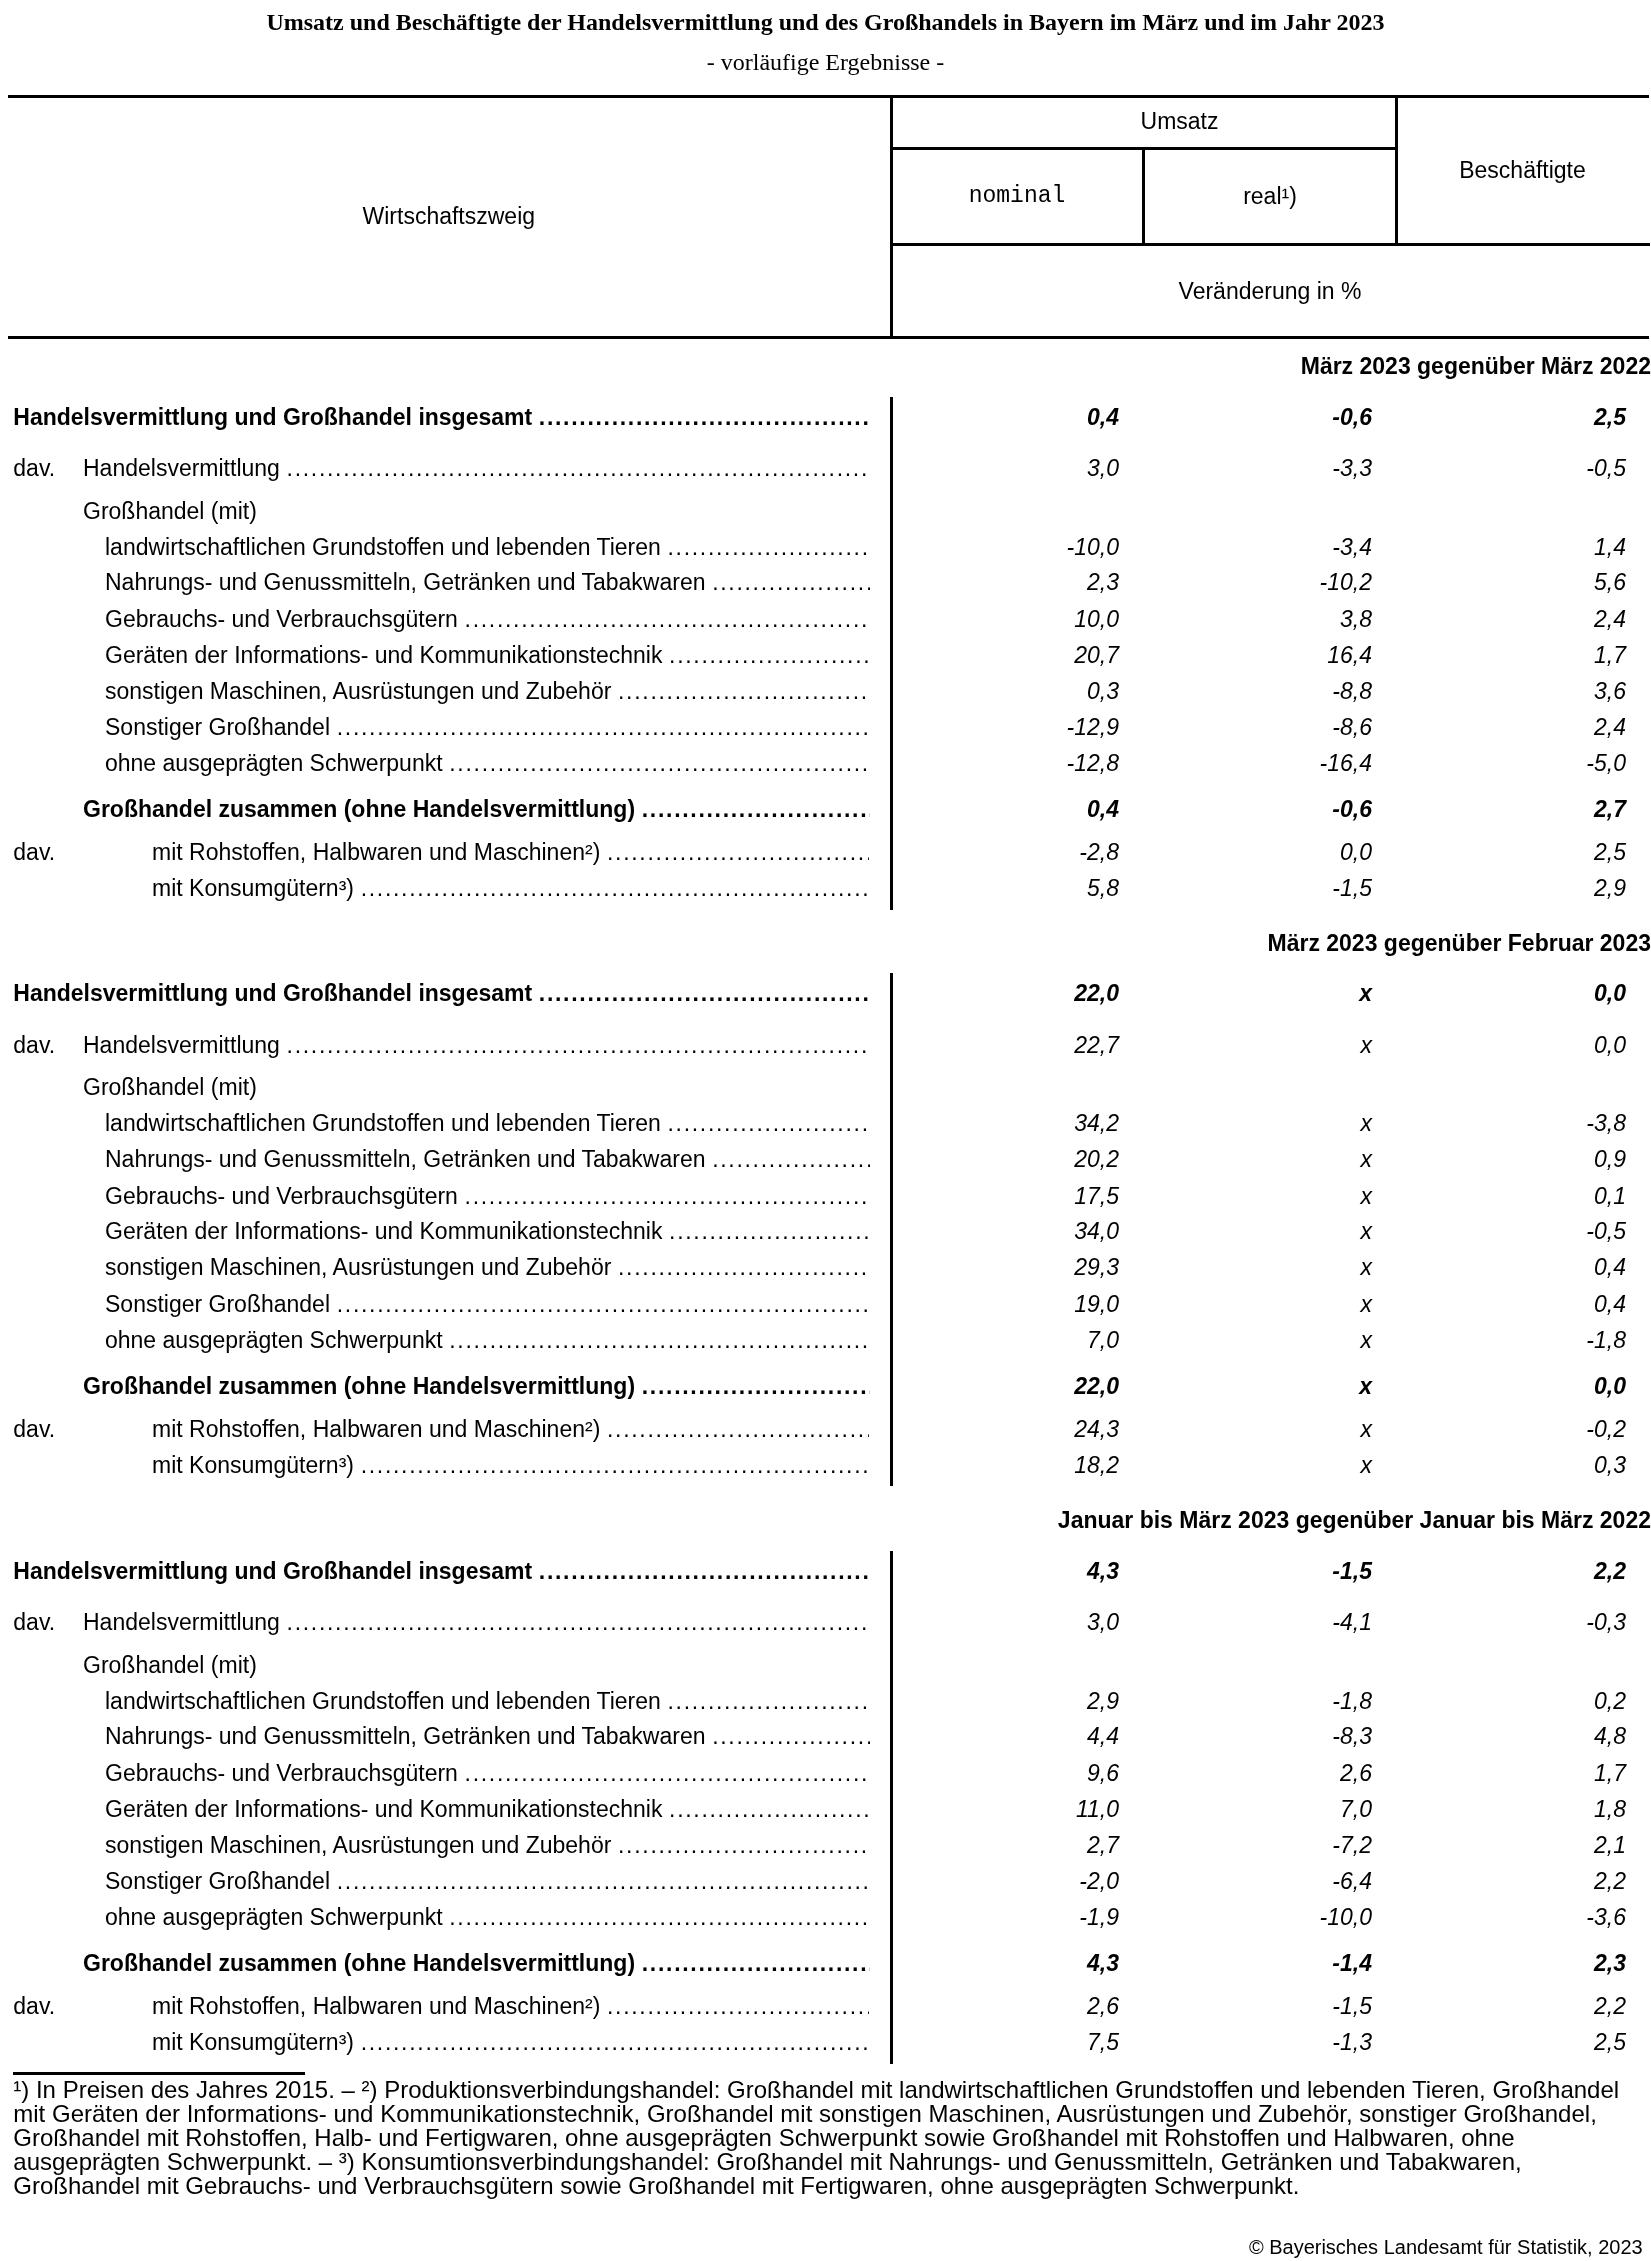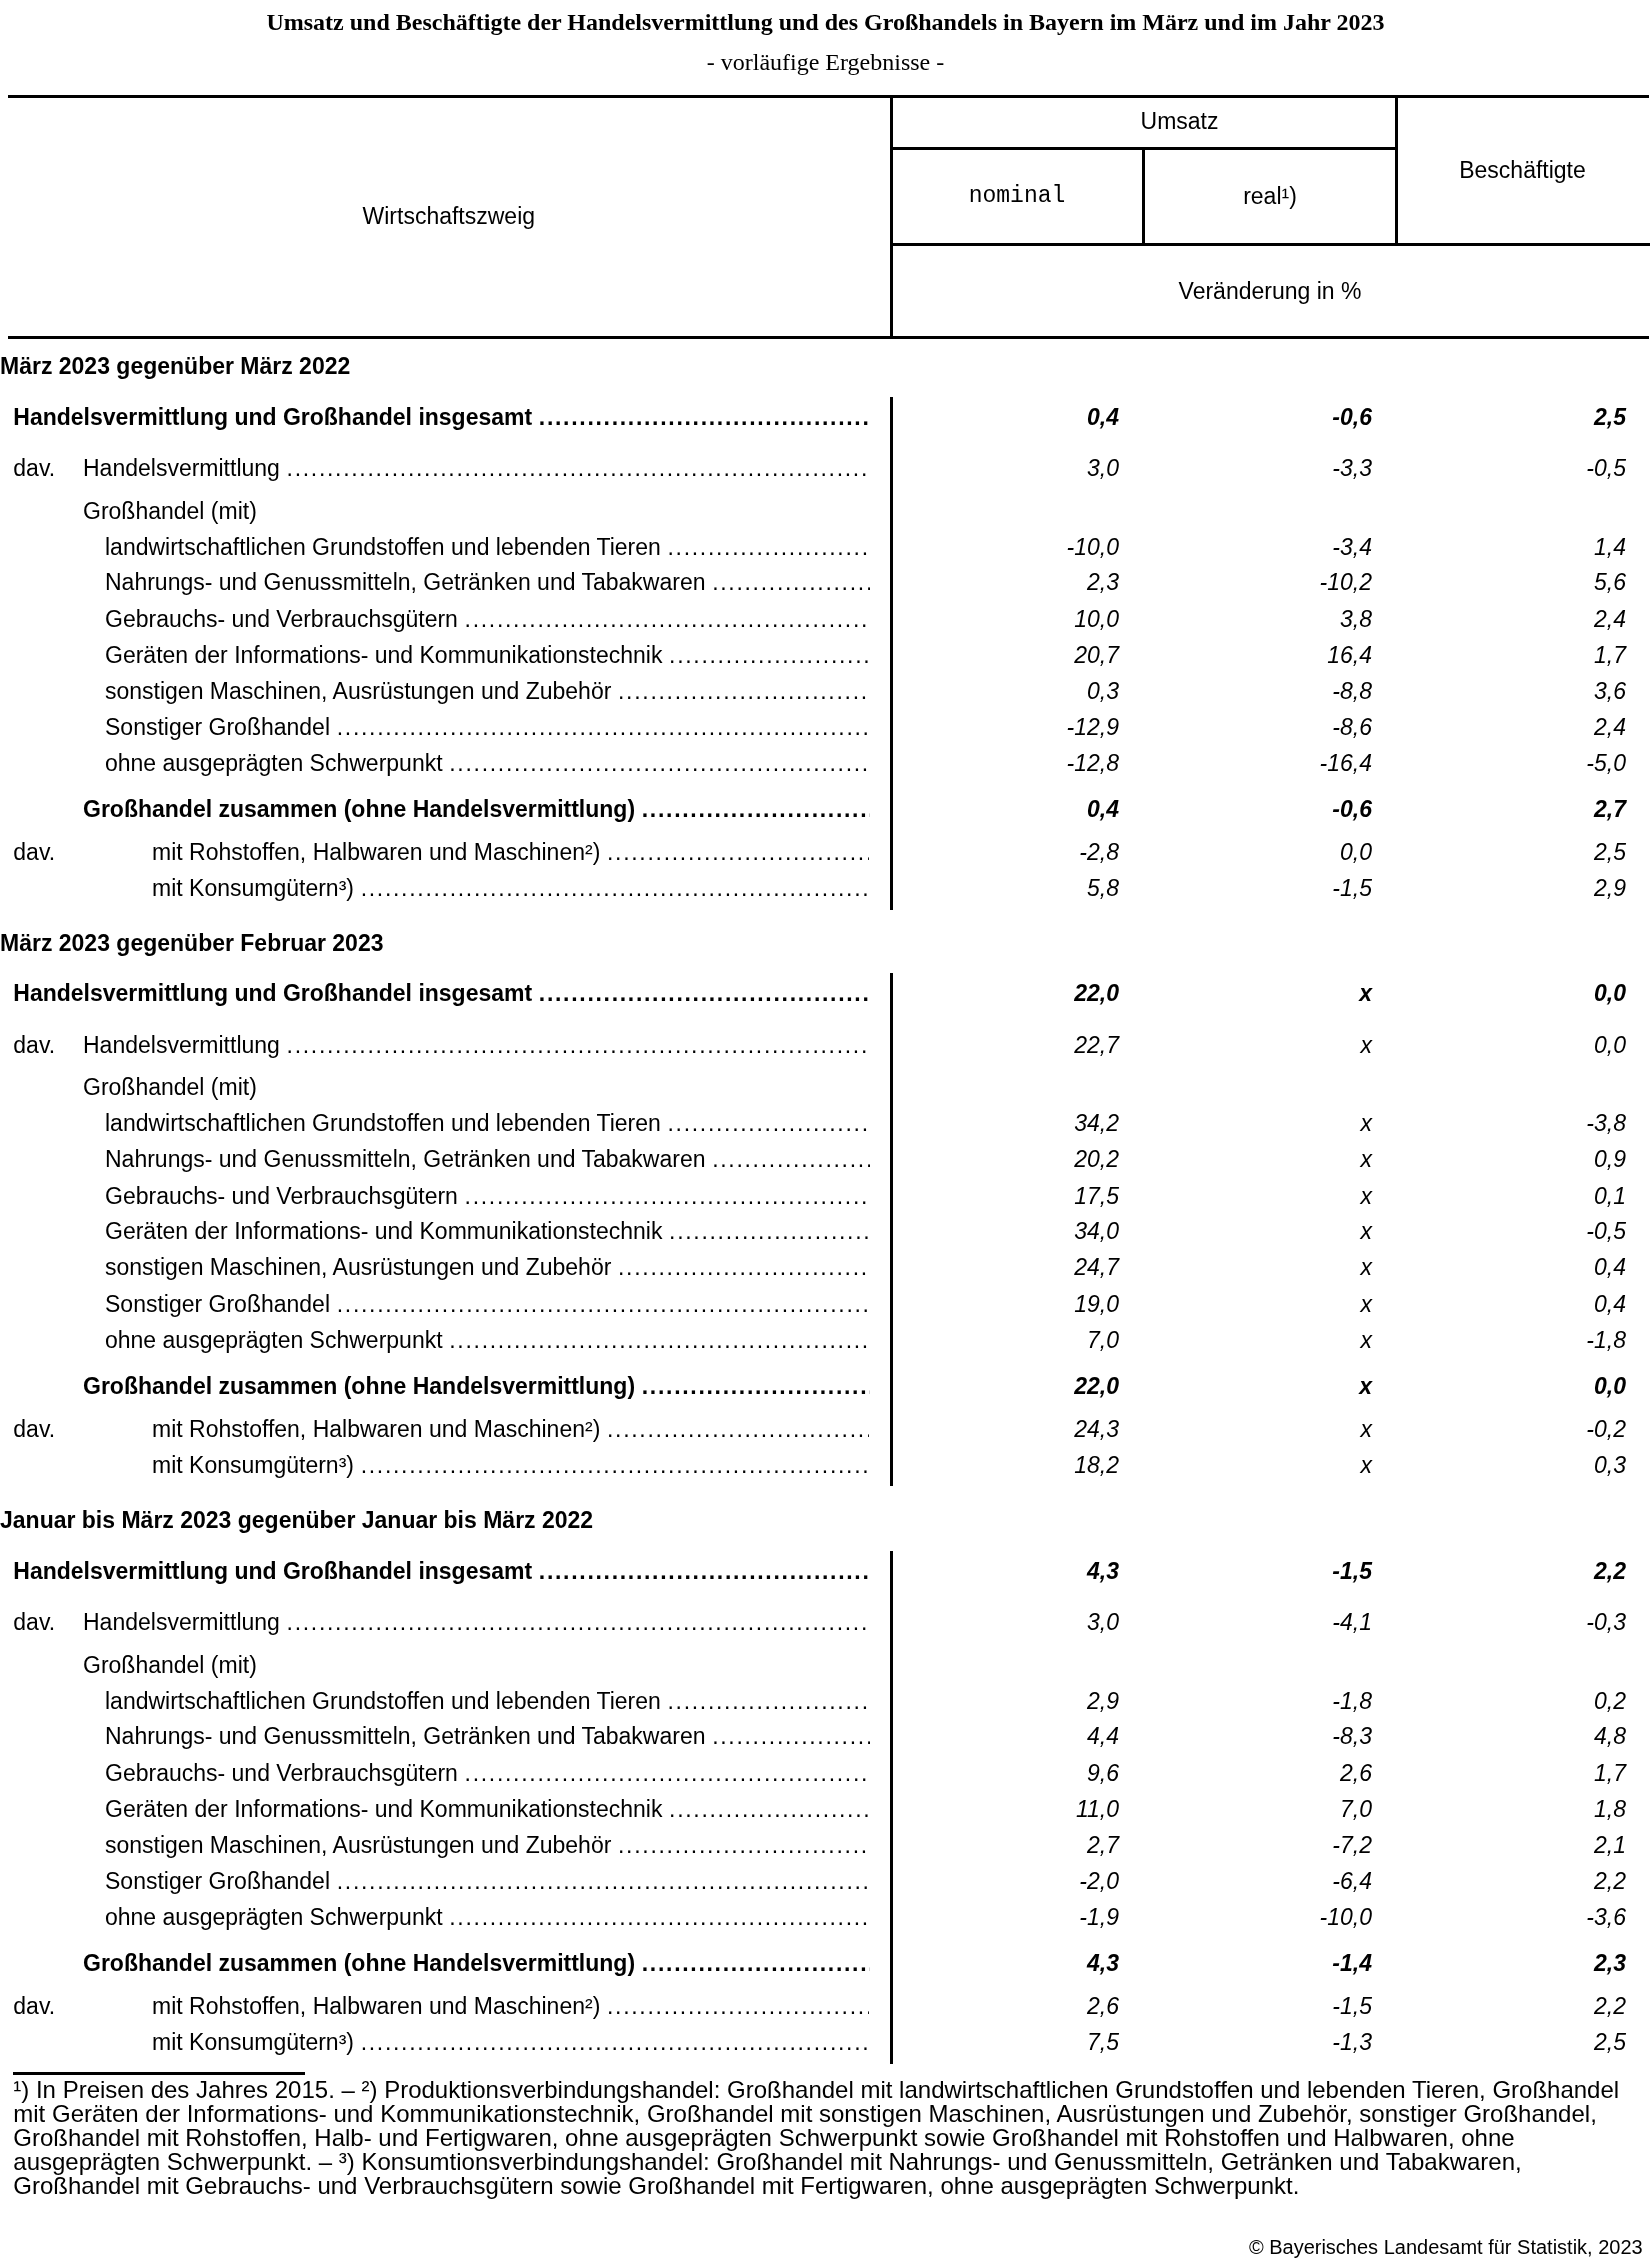--- a/index.html
+++ b/index.html
@@ -16,21 +16,21 @@
   }
   .subtitle {
     left: 0; width: 1651px; top: 47px; text-align: center;
     font-size: 24px; line-height: 30px;
   }
   .hline { position: absolute; background: #000; }
   .vline { position: absolute; background: #000; width: 2.5px; }
   .hdr { position: absolute; font-size: 23px; line-height: 28px; text-align: center; }
 
   .section-title {
-    position: absolute; left: 0; width: 1651px; text-align: left;
+    position: absolute; left: 0; width: 1651px; text-align: right;
     font-size: 23px; font-weight: bold; line-height: 28px;
   }
   .row { position: absolute; left: 0; width: 1651px; height: 30px; font-size: 23px; line-height: 30px; }
   .row .label {
     position: absolute; top: 0; height: 30px; overflow: hidden;
     white-space: nowrap; display: flex;
   }
   .row .label .txt { flex: 0 0 auto; }
   .row .label .dots {
     flex: 1 1 auto; overflow: hidden; margin-left: 6.7px;
@@ -261,21 +261,21 @@
       </div>
       <span class="val v1">34,0</span>
       <span class="val v2">x</span>
       <span class="val v3">-0,5</span>
     </div>
     <div class="row" style="top: 1252px;">
       <div class="label" style="left: 105px; width: 765px;">
         <span class="txt">sonstigen Maschinen, Ausrüstungen und Zubehör</span>
         <span class="dots"></span>
       </div>
-      <span class="val v1">24,7</span>
+      <span class="val v1">29,3</span>
       <span class="val v2">x</span>
       <span class="val v3">0,4</span>
     </div>
     <div class="row" style="top: 1289px;">
       <div class="label" style="left: 105px; width: 765px;">
         <span class="txt">Sonstiger Großhandel</span>
         <span class="dots"></span>
       </div>
       <span class="val v1">19,0</span>
       <span class="val v2">x</span>

